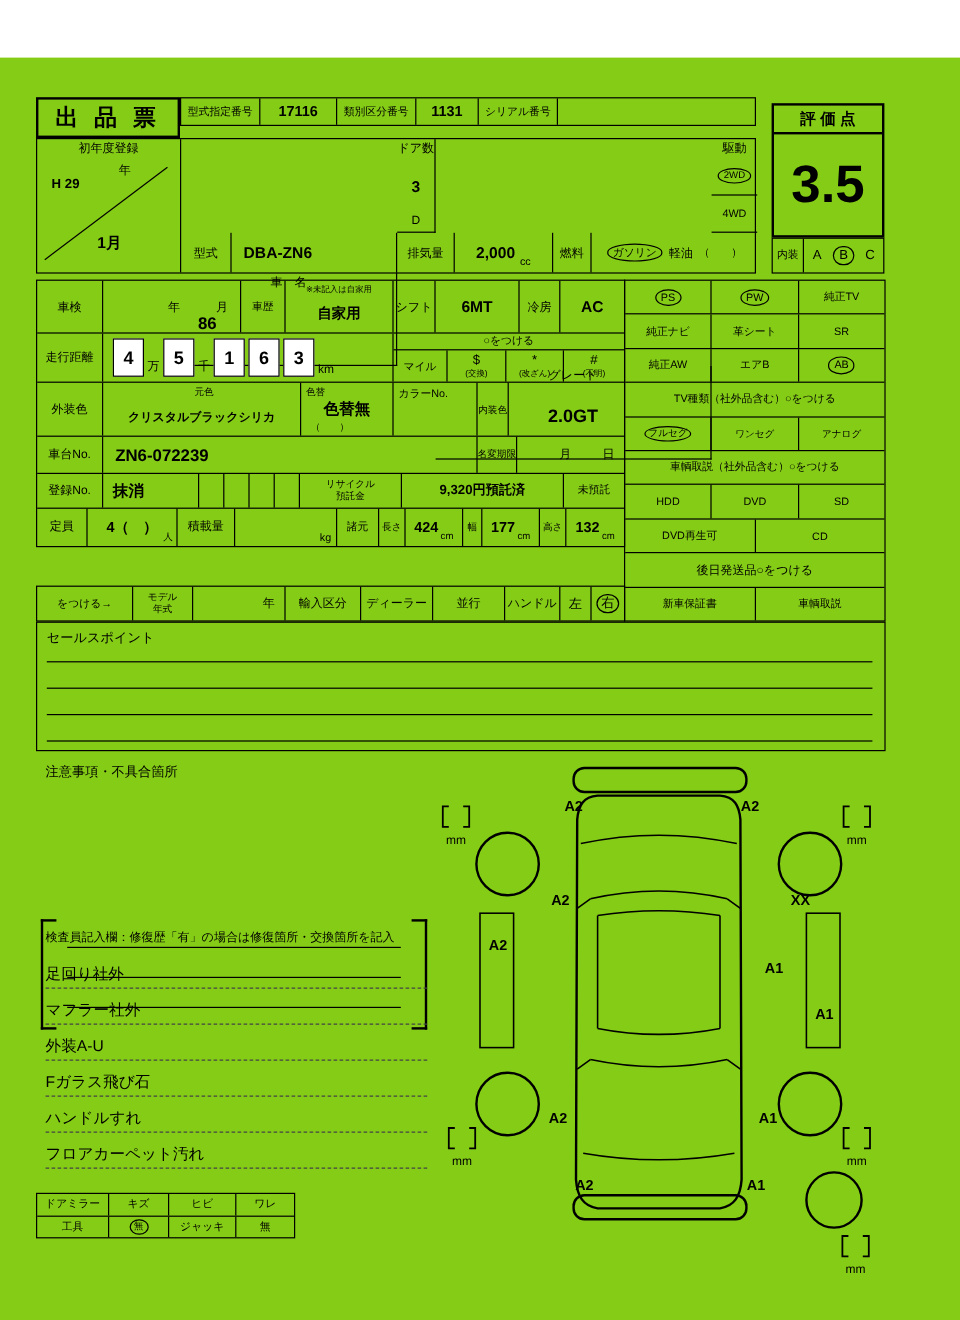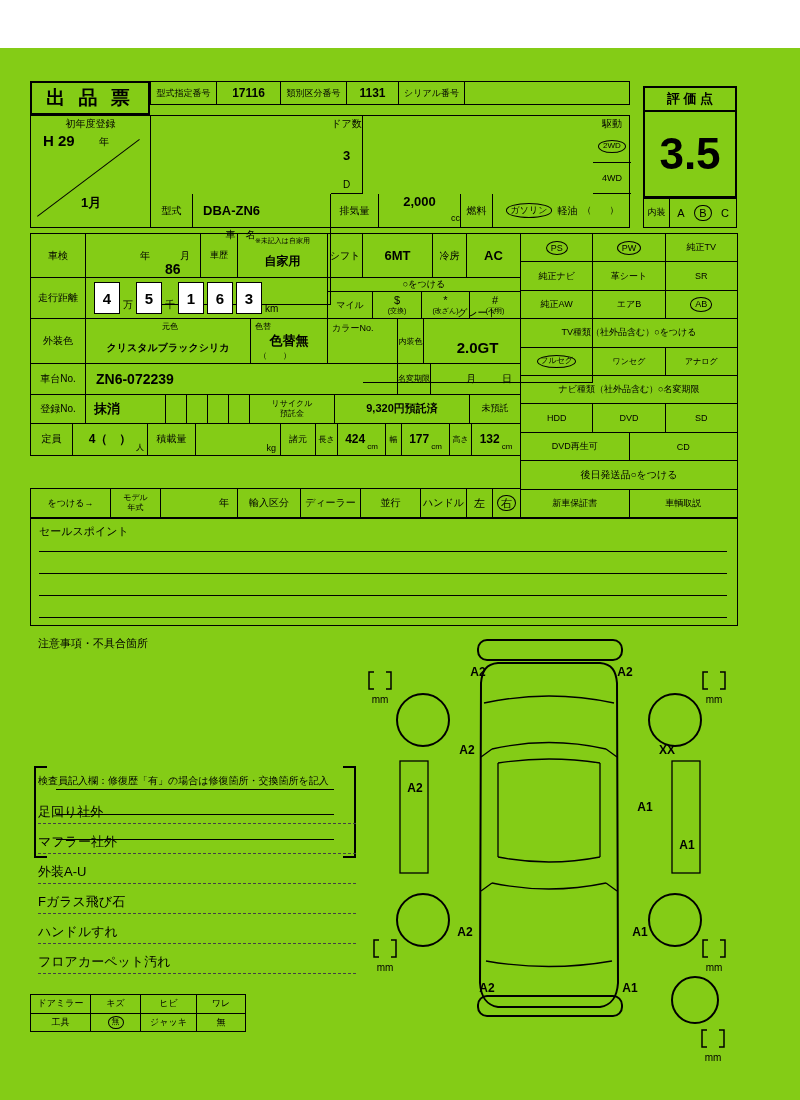--- a/index.html
+++ b/index.html
@@ -50,21 +50,21 @@
 
   <div class="c bd2 col" style="left:643px;top:38px;width:94px;height:112px;">
     <div class="ctr" style="height:24px;border-bottom:2px solid #000;font-size:13px;font-weight:700;">評 価 点</div>
     <div class="ctr" style="flex:1;font-size:44px;font-weight:600;">3.5</div>
   </div>
 
   <div class="c bd" style="left:30px;top:67px;width:600px;height:113px;">
     <div class="c br rel" style="left:0;top:0;width:120px;height:111px;">
       <div class="hcell">初年度登録</div>
       <span class="c lbl" style="left:68px;top:19px;">年</span>
-      <span class="c val" style="left:12px;top:16px;font-size:15px;">H 29</span>
+      <span class="c val" style="left:12px;top:32px;font-size:11px;">H 29</span>
       <span class="c val" style="left:50px;top:78px;font-size:13px;">1月</span>
       <div class="c" style="left:6px;top:100px;width:128px;border-top:1px solid #000;transform:rotate(-37deg);transform-origin:0 0;"></div>
     </div>
     <div class="c br bb rel" style="left:120px;top:0;width:180px;height:78px;">
       <div class="hcell">車　名</div>
       <span class="c val" style="left:14px;top:34px;font-size:14px;">86</span>
     </div>
     <div class="c br bb col" style="left:300px;top:0;width:32px;height:78px;">
       <div class="hcell xs">ドア数</div>
       <div class="ctr val" style="flex:1;font-size:13px;">3</div>
@@ -79,21 +79,21 @@
       <div class="ctr bb" style="flex:1;">
         <span class="oval xs">2WD</span>
       </div>
       <div class="ctr sm" style="flex:1;">4WD</div>
     </div>
 
     <div class="c flex" style="left:120px;top:78px;width:480px;height:33px;">
       <div class="ctr br lbl" style="width:42px;">型式</div>
       <div class="br val" style="width:138px;display:flex;align-items:center;padding-left:10px;font-size:13px;">DBA-ZN6</div>
       <div class="ctr br lbl" style="width:48px;">排気量</div>
-      <div class="ctr br" style="width:82px;gap:4px;flex-direction:column;">
+      <div class="ctr br" style="width:82px;gap:4px;">
         <span class="val" style="font-size:13px;">2,000</span>
         <span class="sm" style="align-self:flex-end;padding-bottom:4px;">cc</span>
       </div>
       <div class="ctr br lbl" style="width:32px;">燃料</div>
       <div class="ctr" style="width:138px;gap:5px;">
         <span class="oval sm">ガソリン</span>
         <span class="lbl">軽油</span>
         <span class="sm">（　　）</span>
       </div>
     </div>
@@ -275,21 +275,21 @@
           </div>
       </div>
       <div class="bb ctr sm" style="flex:1;">TV種類（社外品含む）○をつける</div>
       <div class="bb flex" style="flex:1;">
         <div class="ctr br" style="flex:1;">
             <span class="oval xs" style="padding:0 2px;">フルセグ</span>
           </div>
         <div class="ctr br xs" style="flex:1;">ワンセグ</div>
         <div class="ctr xs" style="flex:1;">アナログ</div>
       </div>
-      <div class="bb ctr sm" style="flex:1;">ナビ種類（社外品含む）○名変期限</div>
+      <div class="bb ctr sm" style="flex:1;">車輌取説（社外品含む）○をつける</div>
       <div class="bb flex" style="flex:1;justify-content:space-between;">
         <div class="ctr br sm" style="flex:1;">HDD</div>
         <div class="ctr br sm" style="flex:1;">DVD</div>
         <div class="ctr sm" style="flex:1;">SD</div>
       </div>
       <div class="bb flex" style="flex:1;">
         <div class="ctr br sm" style="flex:1;">DVD再生可</div>
         <div class="ctr sm" style="flex:1;">CD</div>
       </div>
       <div class="bb ctr lbl" style="flex:1;">後日発送品○をつける</div>

